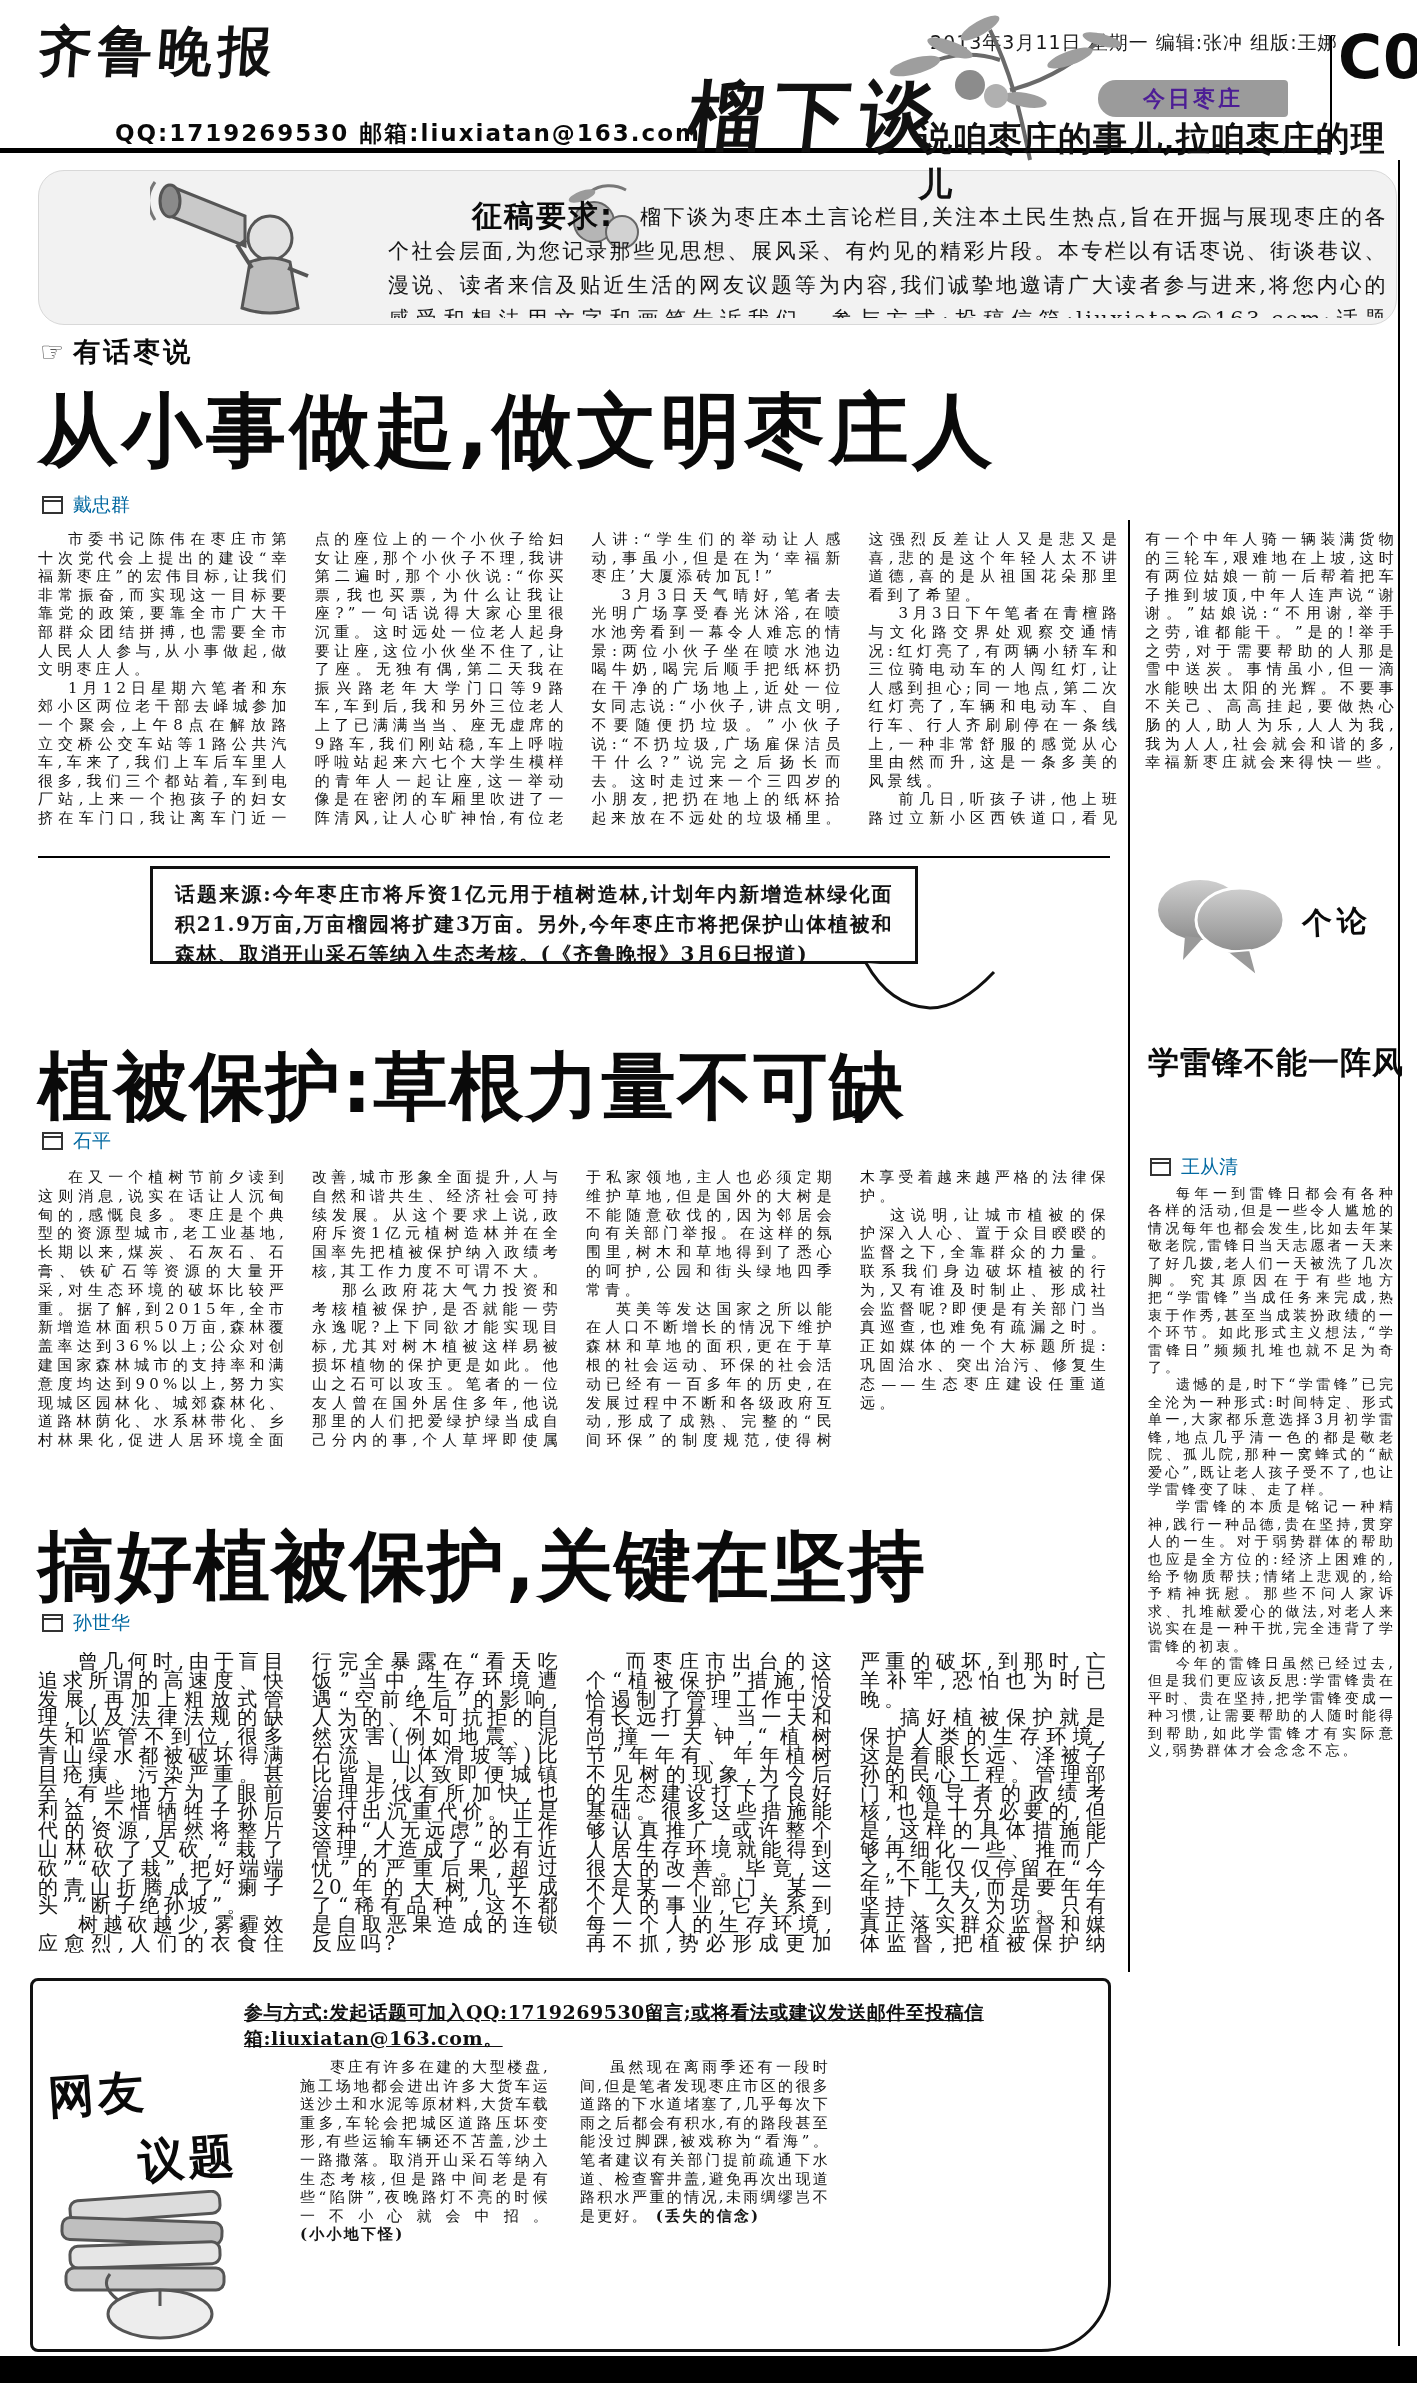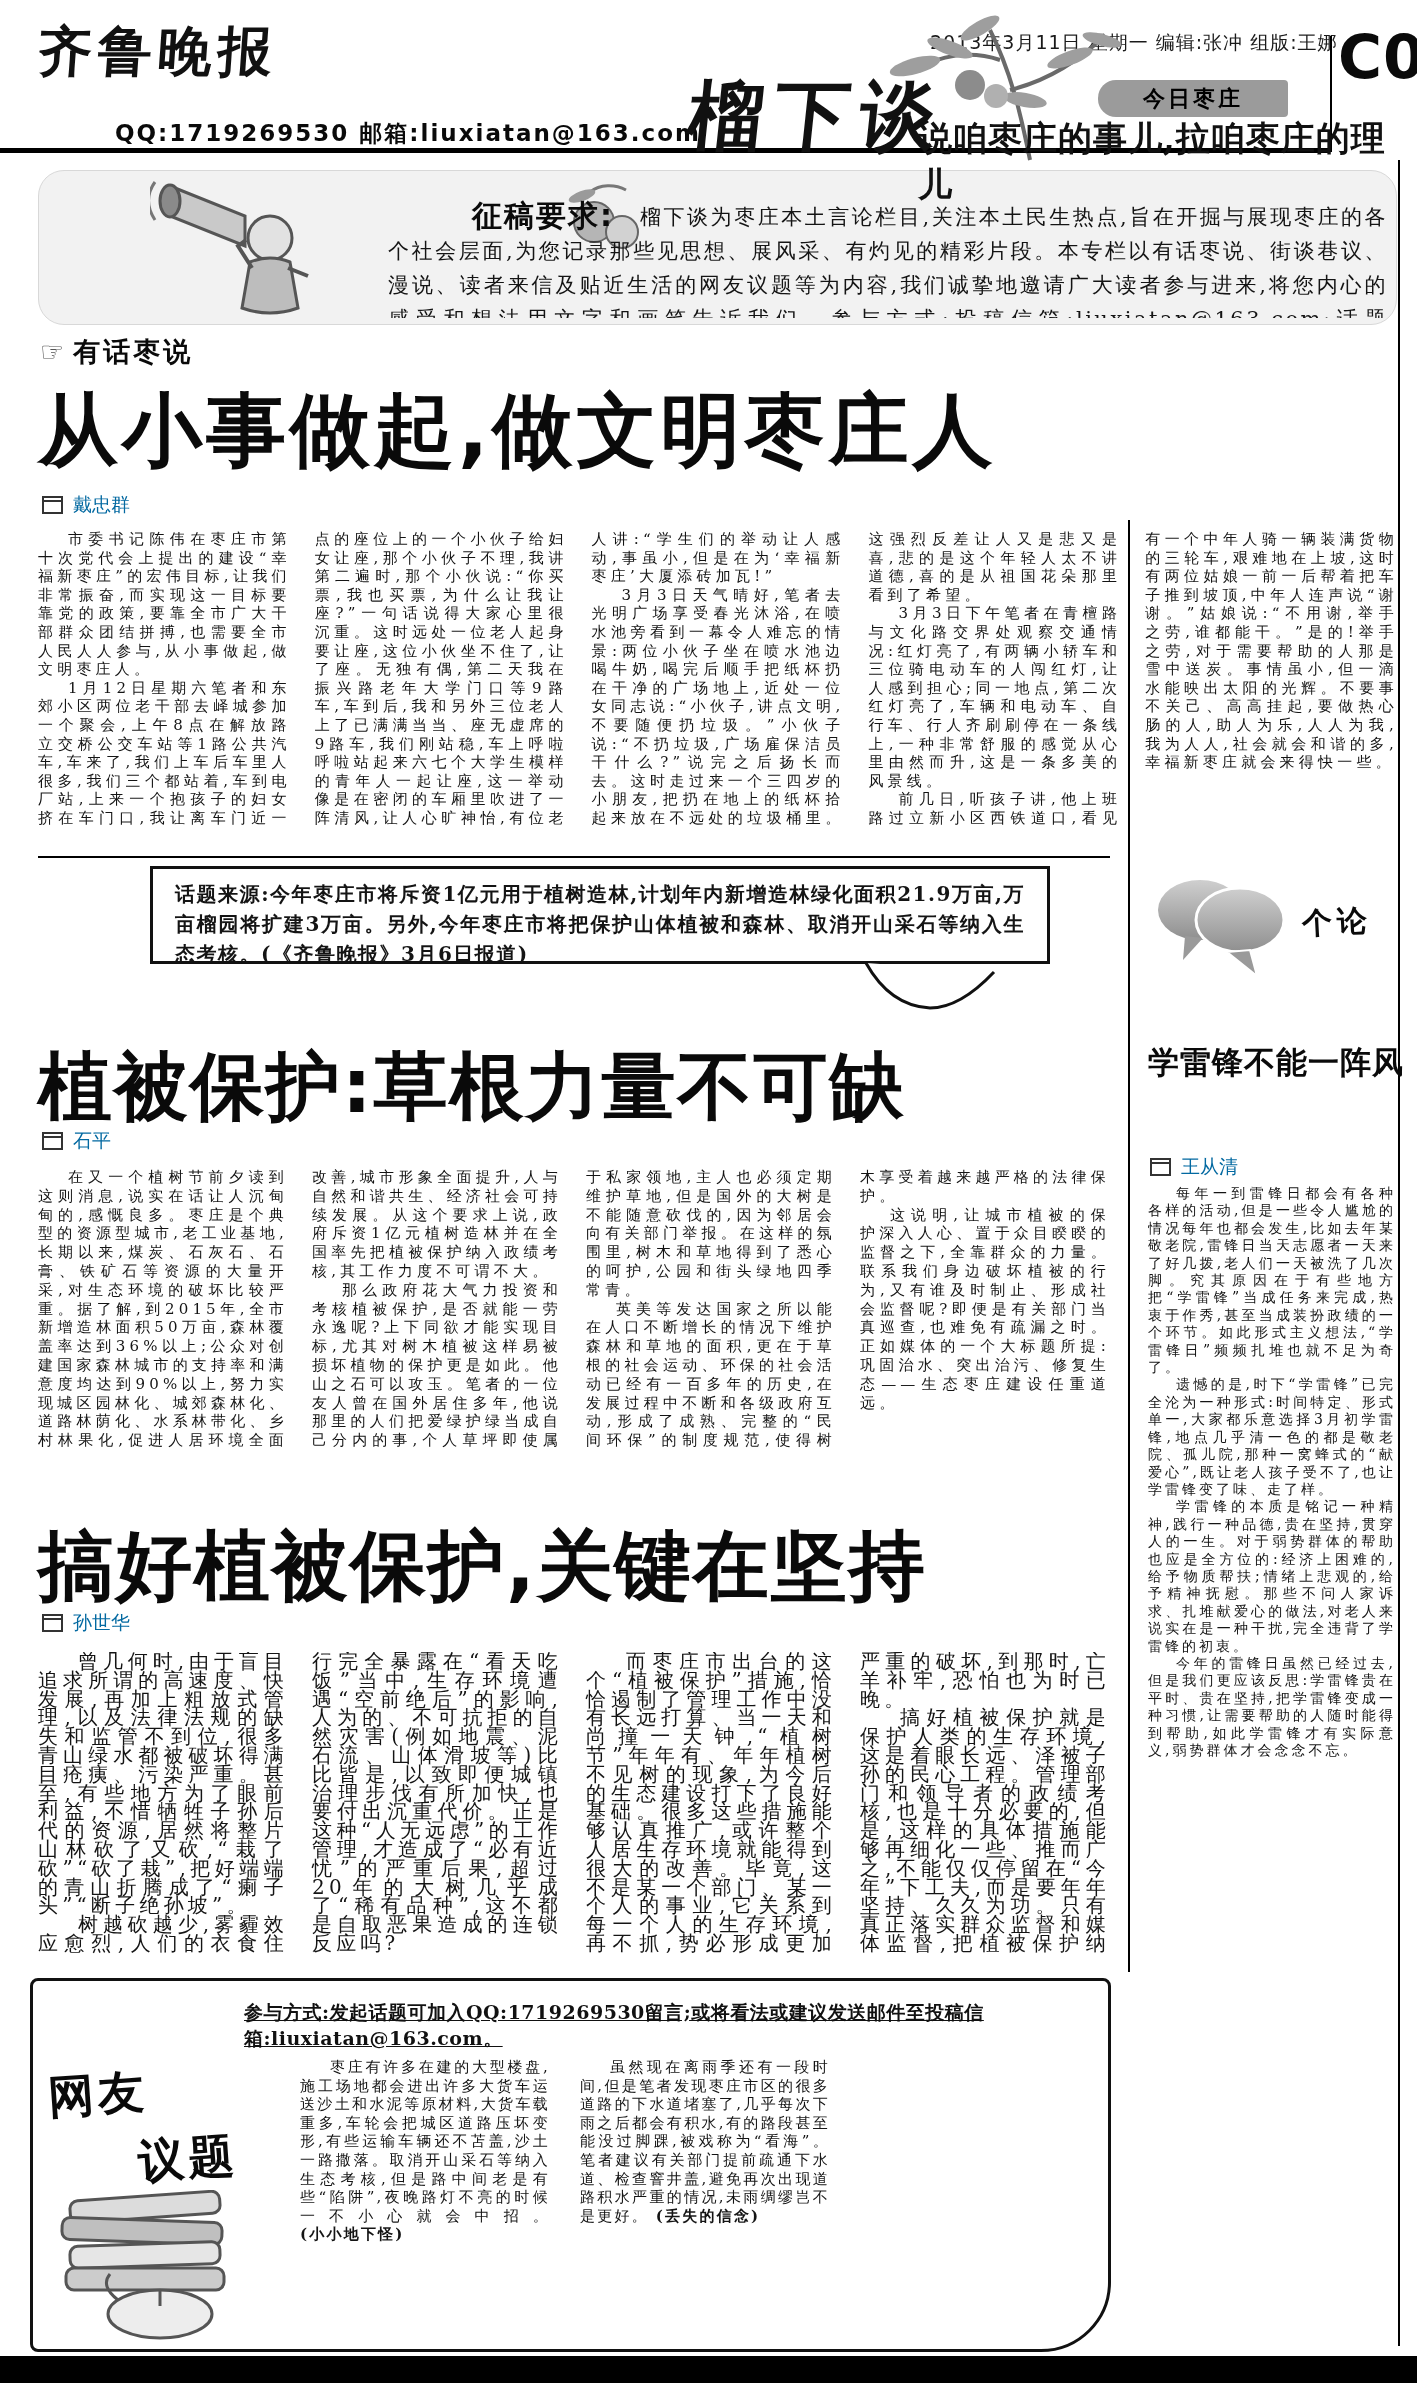--- a/index.html
+++ b/index.html
@@ -9,21 +9,21 @@
   .hl{font-family:"DejaVu Sans","Liberation Sans",sans-serif;font-weight:900;color:#0a0a0a;}
   .serifb{font-family:"DejaVu Serif","Liberation Serif",serif;font-weight:bold;}
   .body-text{font-family:"DejaVu Serif","Liberation Serif",serif;color:#141414;text-align:justify;overflow:hidden;}
   .body-text p{margin:0;text-indent:2em;}
   .cols5{column-count:5;column-gap:24px;}
   .cols4{column-count:4;column-gap:24px;}
   .byline{display:flex;align-items:center;gap:10px;font-size:19px;font-family:"DejaVu Sans","Liberation Sans",sans-serif;color:#0369a1;}
   .note-icon{width:17px;height:14px;border:2px solid #333;background:#fff;position:relative;flex:0 0 auto;}
   .note-icon::before{content:"";position:absolute;left:0;top:2px;width:100%;height:2px;background:#333;}
   .rule{background:#000;}
-  .badge{background:#9b9b9b;color:#000000;display:flex;align-items:center;justify-content:center;
+  .badge{background:#9b9b9b;color:#4c1d95;display:flex;align-items:center;justify-content:center;
          border-radius:18px 4px 4px 18px;font-size:22px;letter-spacing:3px;}
   .box{border:3px solid #111;background:#fff;}
   .sig{white-space:nowrap;}
   .kai p{margin:0;text-indent:2em;}
 </style>
 </head>
 <body>
 
 <div id="page">
 
@@ -99,21 +99,21 @@
   <div class="abs body-text cols5" style="left:38px;top:530px;width:1360px;height:322px;font-size:15px;line-height:18.6px;letter-spacing:4.2px;">
     <p>市委书记陈伟在枣庄市第十次党代会上提出的建设“幸福新枣庄”的宏伟目标,让我们非常振奋,而实现这一目标要靠党的政策,要靠全市广大干部群众团结拼搏,也需要全市人民人人参与,从小事做起,做文明枣庄人。</p>
     <p>1月12日星期六笔者和东郊小区两位老干部去峄城参加一个聚会,上午8点在解放路立交桥公交车站等1路公共汽车,车来了,我们上车后车里人很多,我们三个都站着,车到电厂站,上来一个抱孩子的妇女挤在车门口,我让离车门近一点的座位上的一个小伙子给妇女让座,那个小伙子不理,我讲第二遍时,那个小伙说:“你买票,我也买票,为什么让我让座?”一句话说得大家心里很沉重。这时远处一位老人起身要让座,这位小伙坐不住了,让了座。无独有偶,第二天我在振兴路老年大学门口等9路车,车到后,我和另外三位老人上了已满满当当、座无虚席的9路车,我们刚站稳,车上呼啦呼啦站起来六七个大学生模样的青年人一起让座,这一举动像是在密闭的车厢里吹进了一阵清风,让人心旷神怡,有位老人讲:“学生们的举动让人感动,事虽小,但是在为‘幸福新枣庄’大厦添砖加瓦!”</p>
     <p>3月3日天气晴好,笔者去光明广场享受春光沐浴,在喷水池旁看到一幕令人难忘的情景:两位小伙子坐在喷水池边喝牛奶,喝完后顺手把纸杯扔在干净的广场地上,近处一位女同志说:“小伙子,讲点文明,不要随便扔垃圾。”小伙子说:“不扔垃圾,广场雇保洁员干什么?”说完之后扬长而去。这时走过来一个三四岁的小朋友,把扔在地上的纸杯拾起来放在不远处的垃圾桶里。这强烈反差让人又是悲又是喜,悲的是这个年轻人太不讲道德,喜的是从祖国花朵那里看到了希望。</p>
     <p>3月3日下午笔者在青檀路与文化路交界处观察交通情况:红灯亮了,有两辆小轿车和三位骑电动车的人闯红灯,让人感到担心;同一地点,第二次红灯亮了,车辆和电动车、自行车、行人齐刷刷停在一条线上,一种非常舒服的感觉从心里由然而升,这是一条多美的风景线。</p>
     <p>前几日,听孩子讲,他上班路过立新小区西铁道口,看见有一个中年人骑一辆装满货物的三轮车,艰难地在上坡,这时有两位姑娘一前一后帮着把车子推到坡顶,中年人连声说“谢谢。”姑娘说:“不用谢,举手之劳,谁都能干。”是的!举手之劳,对于需要帮助的人那是雪中送炭。事情虽小,但一滴水能映出太阳的光辉。不要事不关己、高高挂起,要做热心肠的人,助人为乐,人人为我,我为人人,社会就会和谐的多,幸福新枣庄就会来得快一些。</p>
   </div>
 
   <div class="abs rule" style="left:38px;top:856px;width:1072px;height:2px;"></div>
 
-  <div class="abs box body-text" style="left:150px;top:866px;width:900px;height:98px;padding:10px 22px;box-sizing:border-box;font-size:20px;font-weight:600;line-height:30px;letter-spacing:1.5px;">话题来源:今年枣庄市将斥资1亿元用于植树造林,计划年内新增造林绿化面积21.9万亩,万亩榴园将扩建3万亩。另外,今年枣庄市将把保护山体植被和森林、取消开山采石等纳入生态考核。(《齐鲁晚报》3月6日报道)</div>
+  <div class="abs box body-text" style="left:150px;top:866px;width:768px;height:98px;padding:10px 22px;box-sizing:border-box;font-size:20px;font-weight:600;line-height:30px;letter-spacing:1.5px;">话题来源:今年枣庄市将斥资1亿元用于植树造林,计划年内新增造林绿化面积21.9万亩,万亩榴园将扩建3万亩。另外,今年枣庄市将把保护山体植被和森林、取消开山采石等纳入生态考核。(《齐鲁晚报》3月6日报道)</div>
 
   <svg class="abs" style="left:860px;top:962px;" width="140" height="52" viewBox="0 0 140 52">
     <path d="M6,1 Q30,44 70,46 Q100,46 134,10" stroke="#111" stroke-width="3" fill="#fff"></path>
   </svg>
 
   <div class="abs hl" style="left:38px;top:1038px;font-size:74px;letter-spacing:2px;white-space:nowrap;">植被保护:草根力量不可缺</div>
 
   <div class="abs byline" style="left:42px;top:1128px;">
     <span class="note-icon"></span>
     <span>石平</span>

